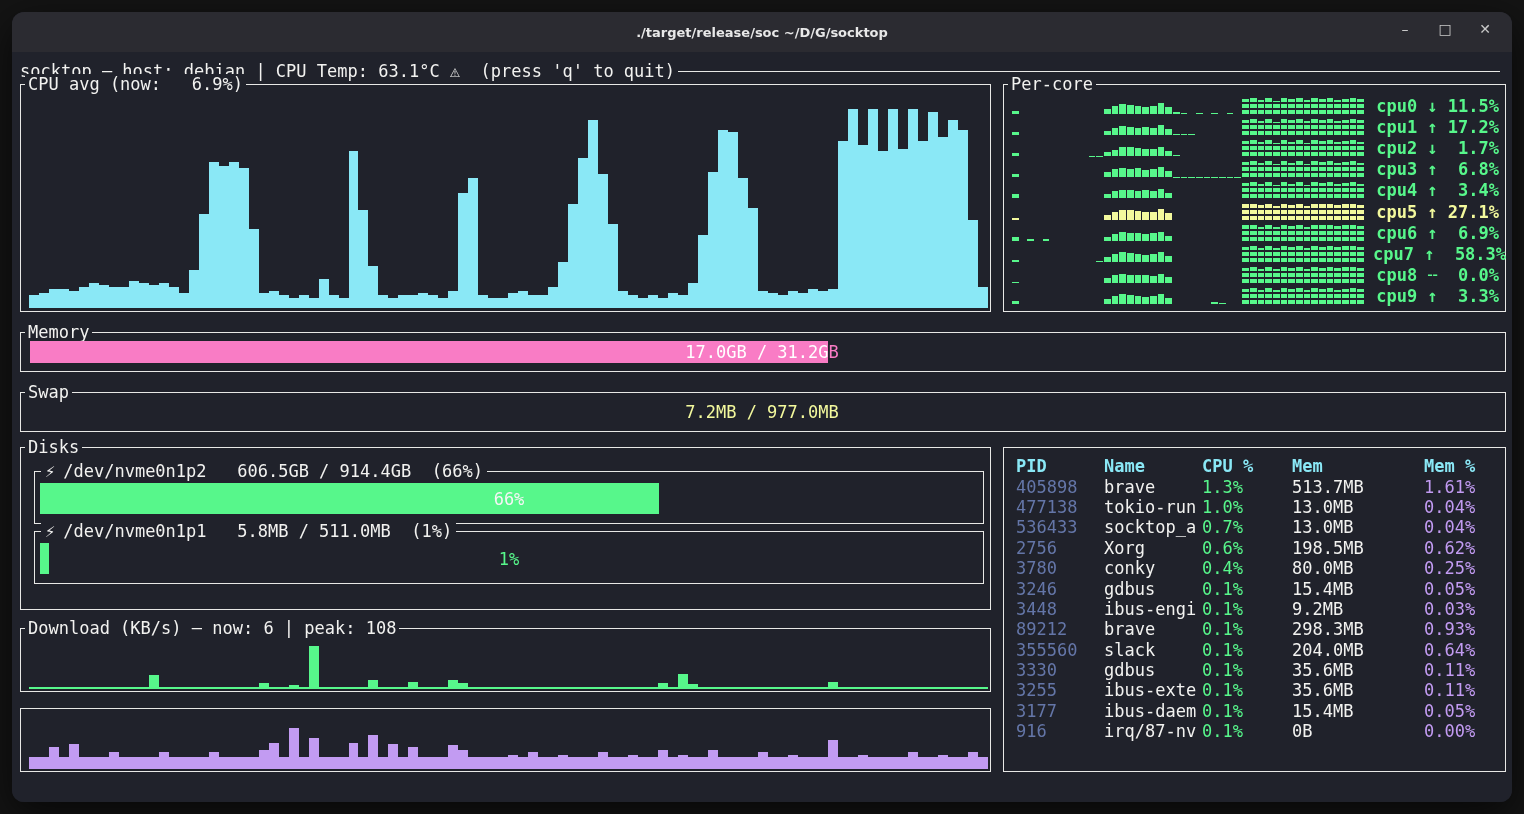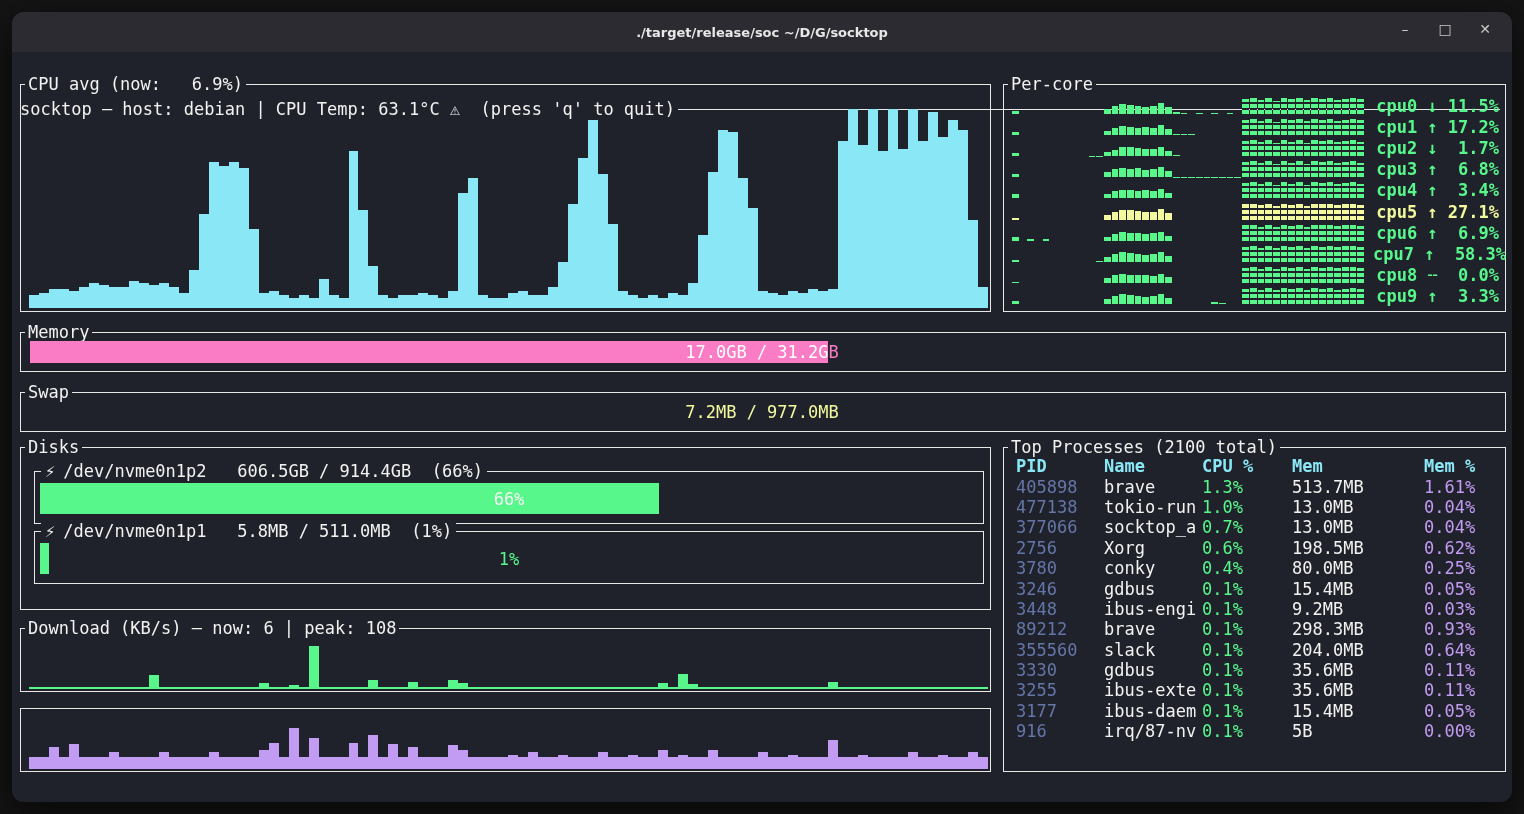--- a/index.html
+++ b/index.html
@@ -12,21 +12,21 @@
   .titlebar { height:40px; background:var(--titlebar); display:flex; align-items:center;
               justify-content:center; position:relative; }
   .titlebar .title { color:var(--titlebar_text); font:bold 13px "DejaVu Sans", sans-serif; }
   .winbtns { position:absolute; right:16px; top:0; height:100%; display:flex; align-items:center; gap:18px; }
   .winbtn { color:#c9c9c9; width:22px; height:22px; text-align:center; line-height:22px;
             font:14px "DejaVu Sans", sans-serif; cursor:pointer; }
   .term { position:absolute; left:0; top:40px; width:1500px; height:750px; background:var(--bg);
           color:var(--fg); font-size:17px; }
 
   .app-header { position:absolute; left:8px; top:8px; right:12px; height:22px;
-                display:flex; align-items:center;margin-top:38px; }
+                display:flex; align-items:center; }
   .hdr-text { white-space:pre; color:var(--fg); }
   .hdr-rule { flex:1; height:0; border-top:1px solid var(--border); margin-left:3px; }
 
   .panel { position:absolute; border:1px solid var(--border); }
   .ptitle { position:absolute; top:-11px; left:4px; background:var(--bg); padding:0 3px;
             white-space:pre; line-height:20px; color:var(--fg); }
 
   .barchart { position:absolute; display:flex; align-items:flex-end; }
   .barchart .bar { flex:1; min-width:0; }
 
@@ -946,21 +946,20 @@
             <div class="bar" style="height: 26%; background: rgb(194, 155, 242);"></div>
             <div class="bar" style="height: 30%; background: rgb(194, 155, 242);"></div>
             <div class="bar" style="height: 26%; background: rgb(194, 155, 242);"></div>
             <div class="bar" style="height: 26%; background: rgb(194, 155, 242);"></div>
             <div class="bar" style="height: 35%; background: rgb(194, 155, 242);"></div>
             <div class="bar" style="height: 26%; background: rgb(194, 155, 242);"></div>
           </div>
       </section>
 
       <section class="panel" style="left:991px; top:395px; width:503px; height:325px;">
-        <span class="ptitle">Top Processes (2100 total)</span>
         <div id="proc-body">
             <div class="proc-row head">
               <span>PID</span>
               <span>Name</span>
               <span>CPU %</span>
               <span>Mem</span>
               <span>Mem %</span>
             </div>
             <div class="proc-row">
               <span class="c-pid">405898</span>
@@ -970,21 +969,21 @@
               <span class="c-memp">1.61%</span>
             </div>
             <div class="proc-row">
               <span class="c-pid">477138</span>
               <span class="c-name">tokio-run</span>
               <span class="c-cpu">1.0%</span>
               <span class="c-mem">13.0MB</span>
               <span class="c-memp">0.04%</span>
             </div>
             <div class="proc-row">
-              <span class="c-pid">377066</span>
+              <span class="c-pid">536433</span>
               <span class="c-name">socktop_a</span>
               <span class="c-cpu">0.7%</span>
               <span class="c-mem">13.0MB</span>
               <span class="c-memp">0.04%</span>
             </div>
             <div class="proc-row">
               <span class="c-pid">2756</span>
               <span class="c-name">Xorg</span>
               <span class="c-cpu">0.6%</span>
               <span class="c-mem">198.5MB</span>
@@ -1043,21 +1042,21 @@
               <span class="c-pid">3177</span>
               <span class="c-name">ibus-daem</span>
               <span class="c-cpu">0.1%</span>
               <span class="c-mem">15.4MB</span>
               <span class="c-memp">0.05%</span>
             </div>
             <div class="proc-row">
               <span class="c-pid">916</span>
               <span class="c-name">irq/87-nv</span>
               <span class="c-cpu">0.1%</span>
-              <span class="c-mem">5B</span>
+              <span class="c-mem">0B</span>
               <span class="c-memp">0.00%</span>
             </div>
           </div>
       </section>
 
     </div>
   </div>
 </div>
 
 </body></html>

